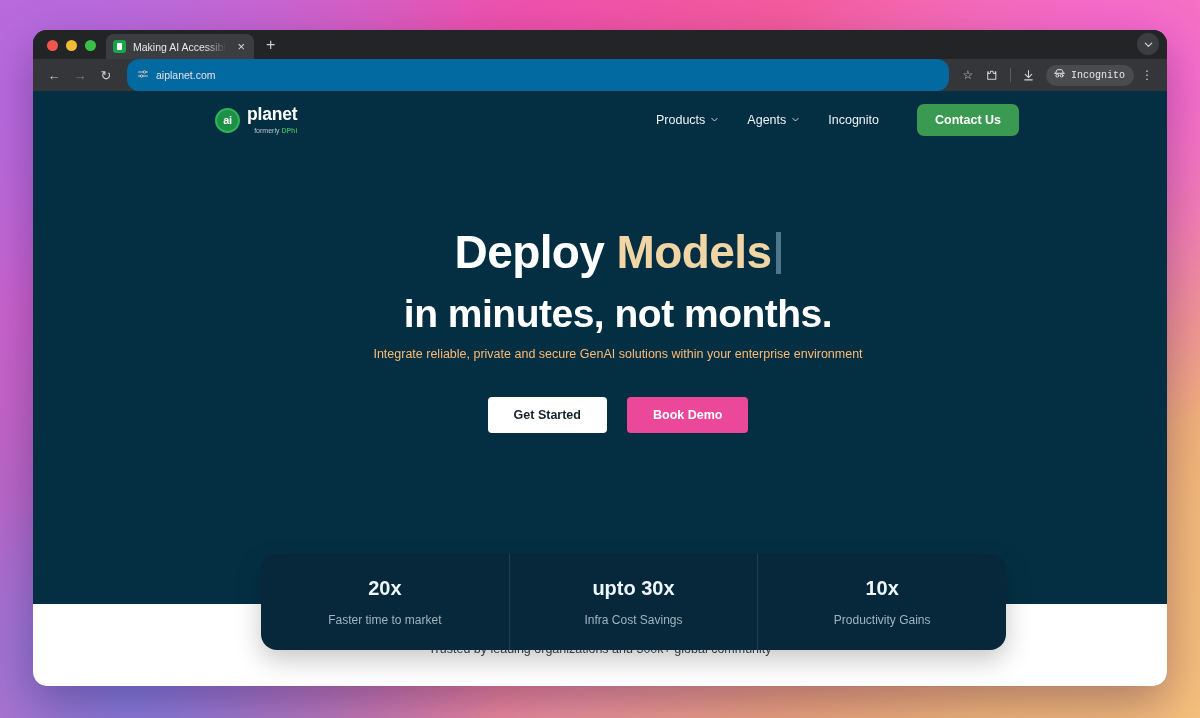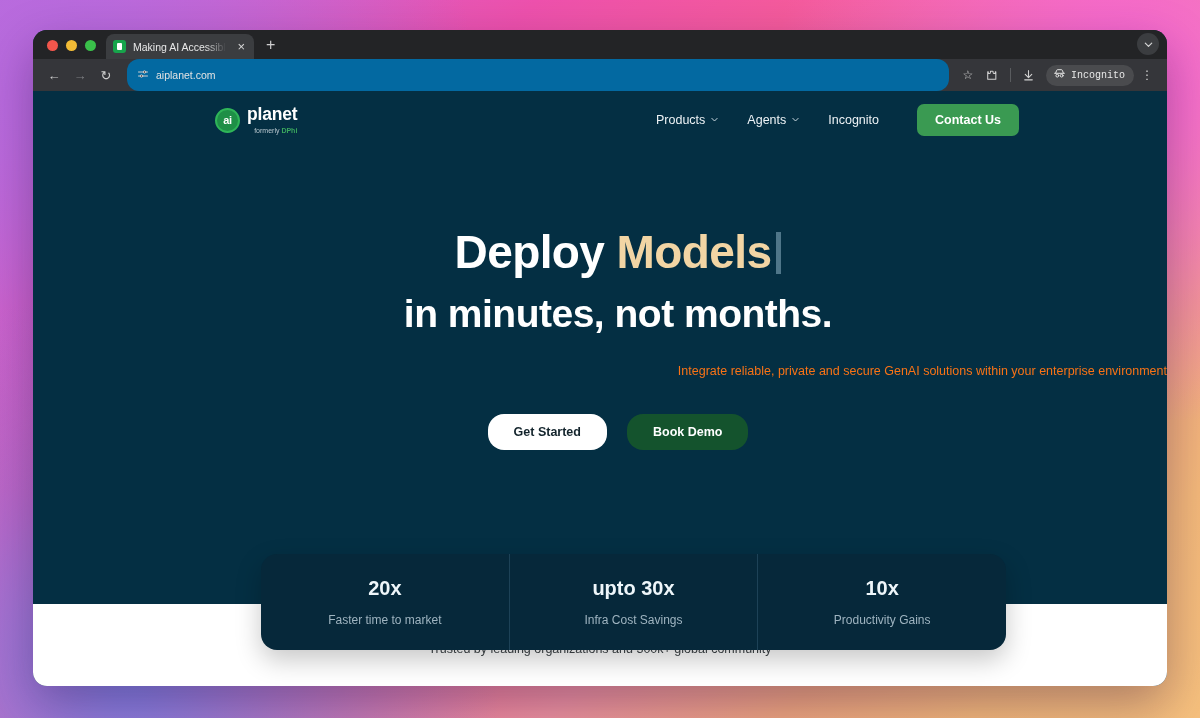--- a/index.html
+++ b/index.html
@@ -108,25 +108,25 @@
     padding: 9px 18px; border-radius:7px; margin-left:10px;
   }
   .hero-body { text-align:center; padding-top: 79px; }
   .h1 { font-size:46px; font-weight:700; color:#ffffff; letter-spacing:-.6px; line-height:1.05; }
   .h1 .accent { color:#f2d5a4; }
   .caret-bar {
     display:inline-block; width:5px; height:42px; background:#4f7689;
     vertical-align:-6px; margin-left:5px;
   }
   .h1-2 { font-size:39px; font-weight:700; color:#ffffff; letter-spacing:-.5px; margin-top:16px; }
-  .sub { font-size:12.5px; color:#f97316; margin-top:28px;text-align:right; }
+  .sub { font-size:12.5px; color:#fdba74; margin-top:11px; }
   .btn-row { display:flex; justify-content:center; gap:20px; margin-top:36px; }
-  .btn { font-size:12.5px; font-weight:700; padding: 11px 26px; border-radius:16px; }
+  .btn { font-size:12.5px; font-weight:700; padding: 11px 26px; border-radius:4px; }
   .btn-light { background:#ffffff; color:#13242c; }
-  .btn-slate { background:#14532d; color:#ffffff;text-align:right; }
+  .btn-slate { background:#ec4899; color:#ffffff;text-align:right; }
 
   .stats {
     position:absolute; left:228px; top:463px; width:745px; height:96px;
     background:#06283a; border-radius:16px; display:flex;
     box-shadow: 0 10px 26px rgba(0,0,0,.22); z-index:3;
   }
   .stat { flex:1; display:flex; flex-direction:column; align-items:center; justify-content:center; gap:13px; }
   .stat + .stat { border-left:1px solid #1d4257; }
   .stat-val { font-size:20px; font-weight:700; color:#eef6fa; }
   .stat-lbl { font-size:12px; color:#9fb4c0; }

